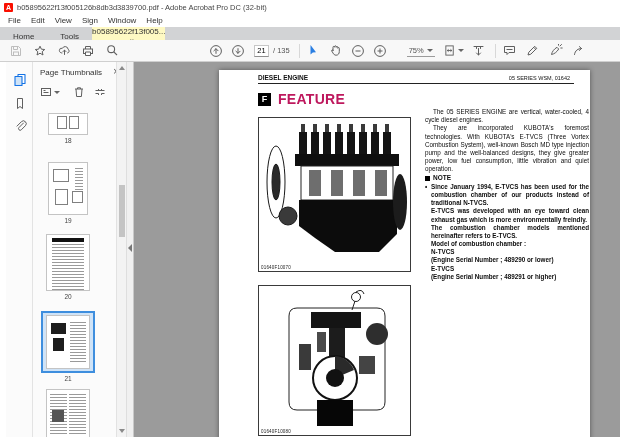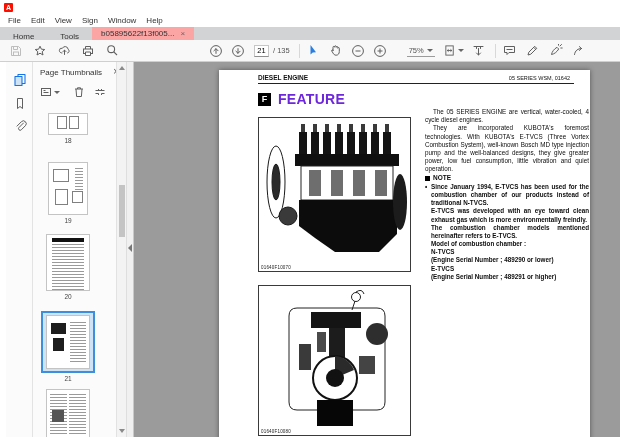--- a/index.html
+++ b/index.html
@@ -11,21 +11,21 @@
   .appicon { width:9px; height:9px; background:#fa0f00; border-radius:1px; color:#fff; font-size:7px; font-weight:bold; display:flex; align-items:center; justify-content:center; line-height:1; }
   .titletext { margin-left:4px; font-size:7.5px; color:#444; white-space:nowrap; }
 
   
   .menubar { position:absolute; left:0; top:14px; width:520px; height:13px; background:#fff; display:flex; align-items:center; padding-left:3px; }
   .menuitem { font-size:8px; color:#333; padding:0 5px; cursor:default; }
 
   
   .tabbar { position:absolute; left:0; top:27px; width:620px; height:13px; background:#d2d3d5; display:flex; align-items:stretch; }
   .tab { font-size:8px; color:#333; display:flex; align-items:center; padding:9px 13px; }
-  .tab.doc { background:#fca5a5; padding:0 9px; }
+  .tab.doc { background:#fef9c3; padding:0 0;flex-direction:column; }
   .tabclose { margin-left:6px; font-size:8px; color:#666; }
 
   
   .toolbar { position:absolute; left:0; top:40px; width:620px; height:22px; background:#f8f8f8; border-bottom:1px solid #cfcfcf; display:flex; align-items:center; }
   .tbi { width:14px; height:14px; display:flex; align-items:center; justify-content:center; flex:none; }
   .tdiv { width:1px; height:14px; background:#d8d8d8; flex:none; }
   .pageinput { width:15px; height:12px; border:1px solid #c6c6c6; border-bottom-color:#8f8f8f; background:#fff; font-size:7.5px; text-align:center; font-family:"Liberation Sans",sans-serif; padding:0; }
   .pagetotal { font-size:7.5px; color:#555; margin-left:4px; white-space:nowrap; }
   .zoombox { display:flex; align-items:center; border-bottom:1px solid #9b9b9b; height:13px; padding:0 2px; }
   .zoomtext { font-size:7.5px; color:#555; margin-right:3px; }
@@ -65,21 +65,21 @@
   
   .docarea { position:absolute; left:128px; top:0; width:492px; height:375px; background:#9b9b9b; overflow:hidden; }
   .pdfpage { position:absolute; left:85px; top:8px; width:371px; height:380px; background:#fff; box-shadow:0 0 5px rgba(0,0,0,.45); }
 
   .hdrleft  { position:absolute; left:39px; top:4px;  font-size:6.5px; font-weight:bold; color:#111; }
   .hdrright { position:absolute; right:20px; top:5px; font-size:5.5px; color:#111; }
   .hdrrule  { position:absolute; left:39px; right:16px; top:13px; height:1px; background:#222; }
 
   .section { position:absolute; left:39px; top:21px; display:flex; align-items:center; }
   .secbox { width:13px; height:13px; background:#000; color:#fff; font-size:9px; font-weight:bold; display:flex; align-items:center; justify-content:center; }
-  .sectitle { margin-left:7px; font-size:14px; font-weight:bold; color:#6d28d9; letter-spacing:.3px; }
+  .sectitle { margin-left:7px; font-size:14px; font-weight:bold; color:#be185d; letter-spacing:.3px; }
 
   .figbox { position:absolute; left:39px; width:153px; border:1px solid #3a3a3a; background:#fff; }
   .fig1 { top:47px; height:155px; }
   .fig2 { top:215px; height:151px; }
   .figcaption { position:absolute; left:2px; bottom:1px; font-size:4.5px; color:#222; letter-spacing:.2px; }
 
   .rightcol { position:absolute; left:206px; top:38px; width:164px; font-size:6.3px; line-height:1.3; color:#0c0c0c; text-align:justify; }
   .para { text-indent:8px; }
   .noterow { display:flex; align-items:center; margin-top:1px; font-weight:bold; }
   .notesq { width:5px; height:5px; background:#000; margin-right:3px; flex:none; }
@@ -88,20 +88,21 @@
   .bulletg { width:6px; flex:none; }
   .noteline { font-weight:bold; margin-left:6px; }
 
   svg { display:block; }
 </style>
 </head>
 <body>
 
 <div class="titlebar">
   <div class="appicon">A</div>
+  <div class="titletext">b05895622f13f005126b8db3d3839700.pdf - Adobe Acrobat Pro DC (32-bit)</div>
 </div>
 
 <div class="menubar">
   <span class="menuitem">File</span>
   <span class="menuitem">Edit</span>
   <span class="menuitem">View</span>
   <span class="menuitem">Sign</span>
   <span class="menuitem">Window</span>
   <span class="menuitem">Help</span>
 </div>

